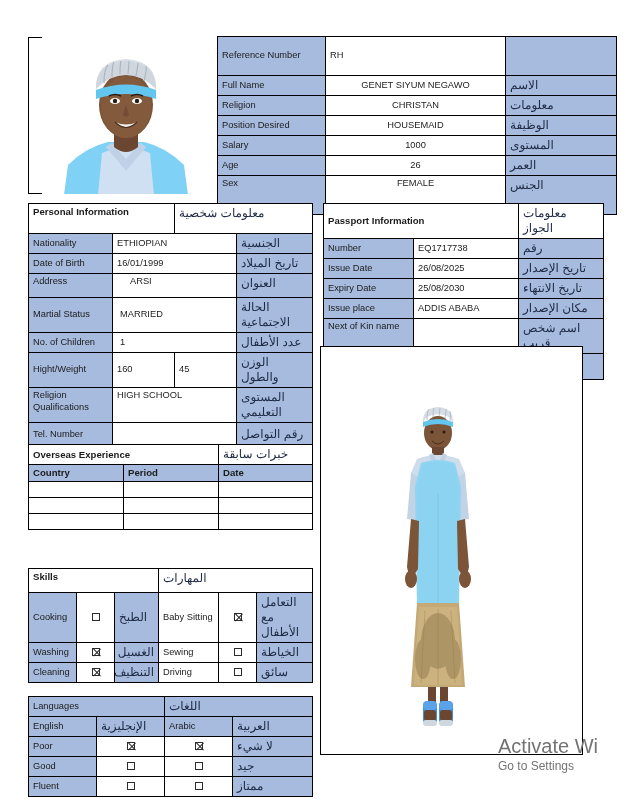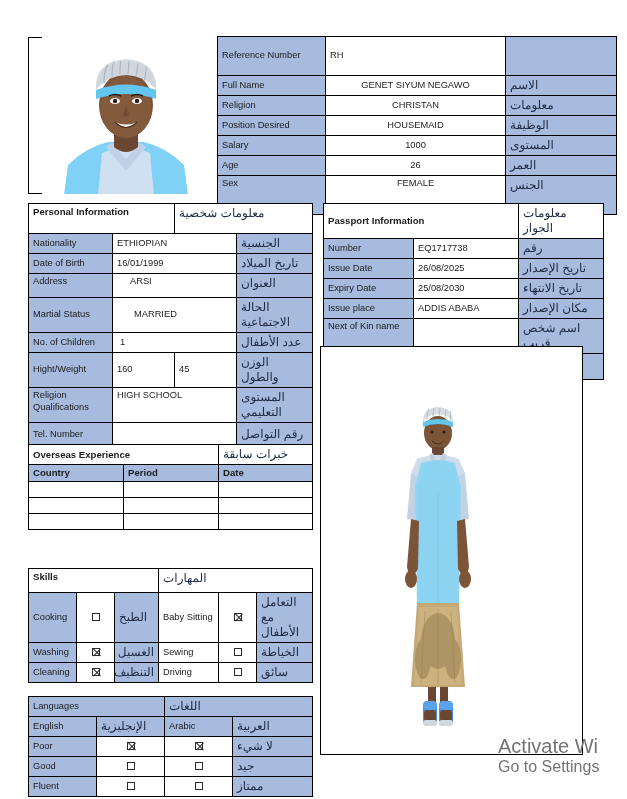--- a/index.html
+++ b/index.html
@@ -140,21 +140,21 @@
   
   #watermark {
     position: absolute;
     left: 498px; top: 735px;
     color: #737373;
     font-family: "Liberation Sans", sans-serif;
     pointer-events: none;
     white-space: nowrap;
   }
   #watermark .wm1 { font-size: 20px; line-height: 23px; }
-  #watermark .wm2 { font-size: 16px; line-height: 17px; }
+  #watermark .wm2 { font-size: 12px; line-height: 17px; }
 </style>
 </head>
 <body>
 
 <div id="page">
 
   <div id="headshot-box">
     <div class="edge"></div>
     <div class="edge-top"></div>
     <div class="edge-bot"></div>
@@ -268,21 +268,21 @@
         <td class="white" colspan="2">16/01/1999</td>
         <td class="blue ar">تاريخ الميلاد</td>
       </tr>
       <tr class="h2">
         <td class="blue" style="vertical-align:top">Address</td>
         <td class="white" colspan="2" style="vertical-align:top;padding-left:17px">ARSI</td>
         <td class="blue ar" style="vertical-align:top">العنوان</td>
       </tr>
       <tr class="h2">
         <td class="blue">Martial Status</td>
-        <td class="white" colspan="2" style="padding-left:21px">MARRIED</td>
+        <td class="white" colspan="2" style="padding-left:7px">MARRIED</td>
         <td class="blue ar">الحالة الاجتماعية</td>
       </tr>
       <tr>
         <td class="blue">No. of Children</td>
         <td class="white" colspan="2" style="padding-left:7px">1</td>
         <td class="blue ar">عدد الأطفال</td>
       </tr>
       <tr>
         <td class="blue">Hight/Weight</td>
         <td class="white">160</td>

